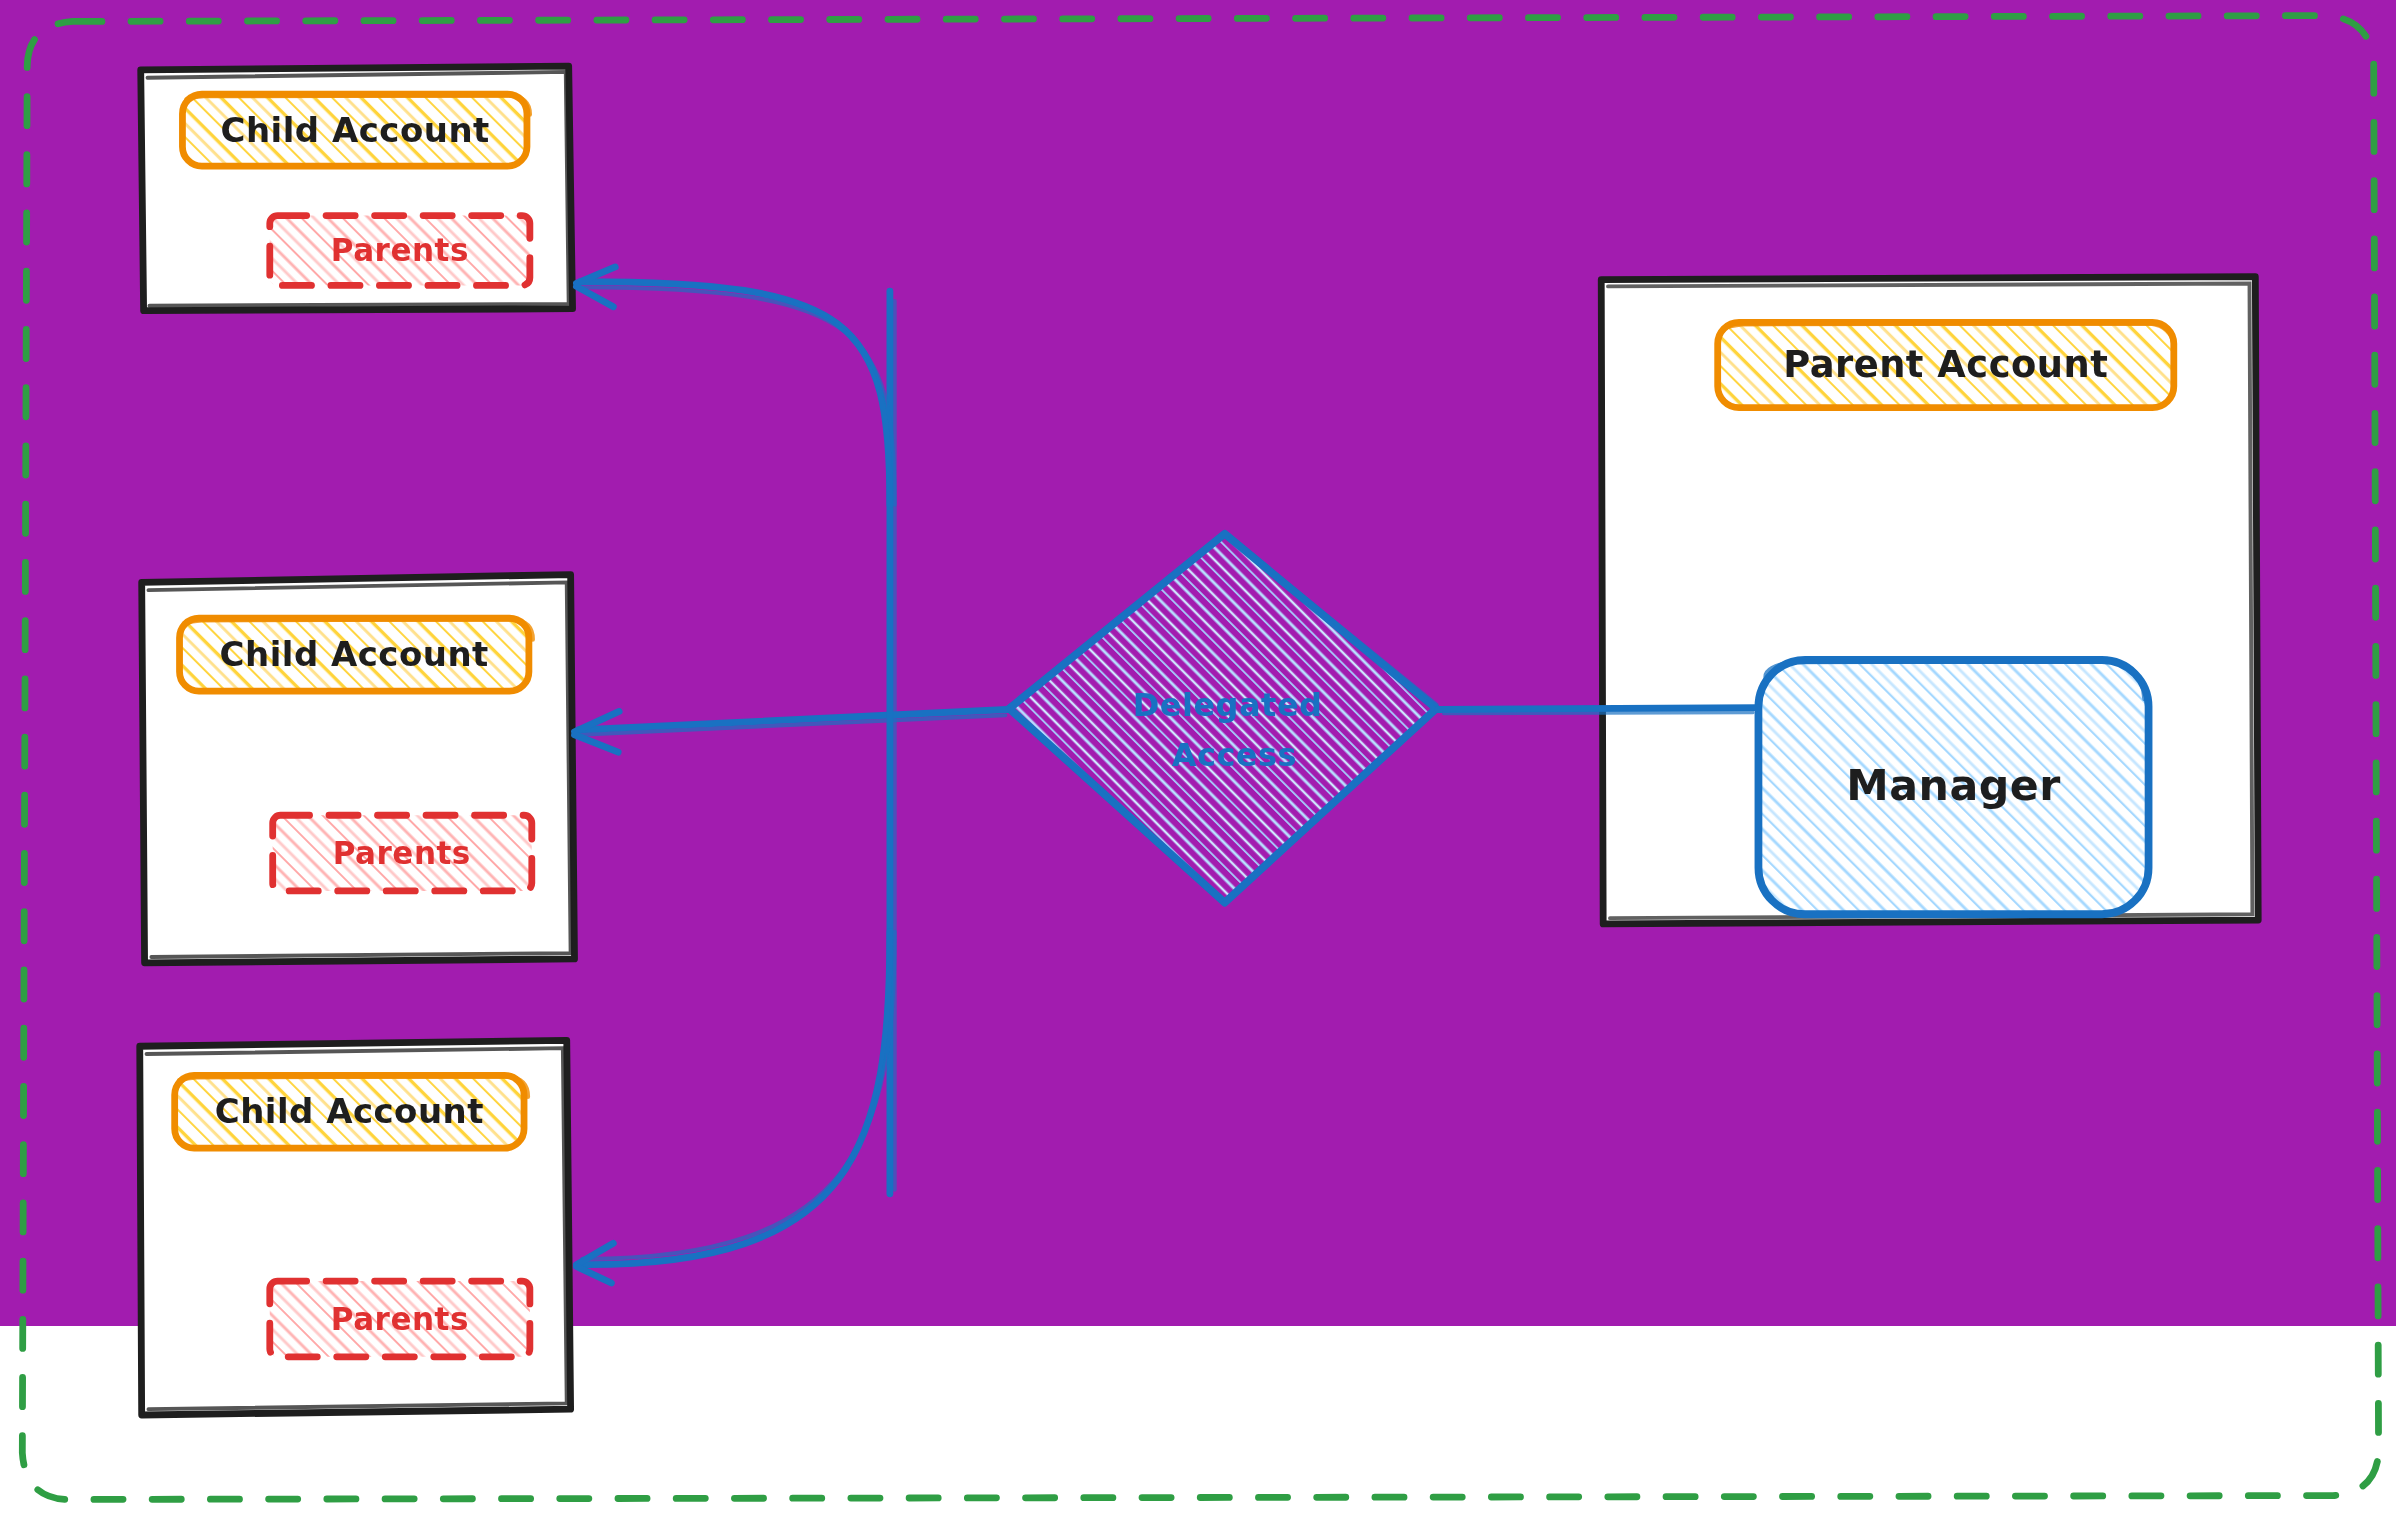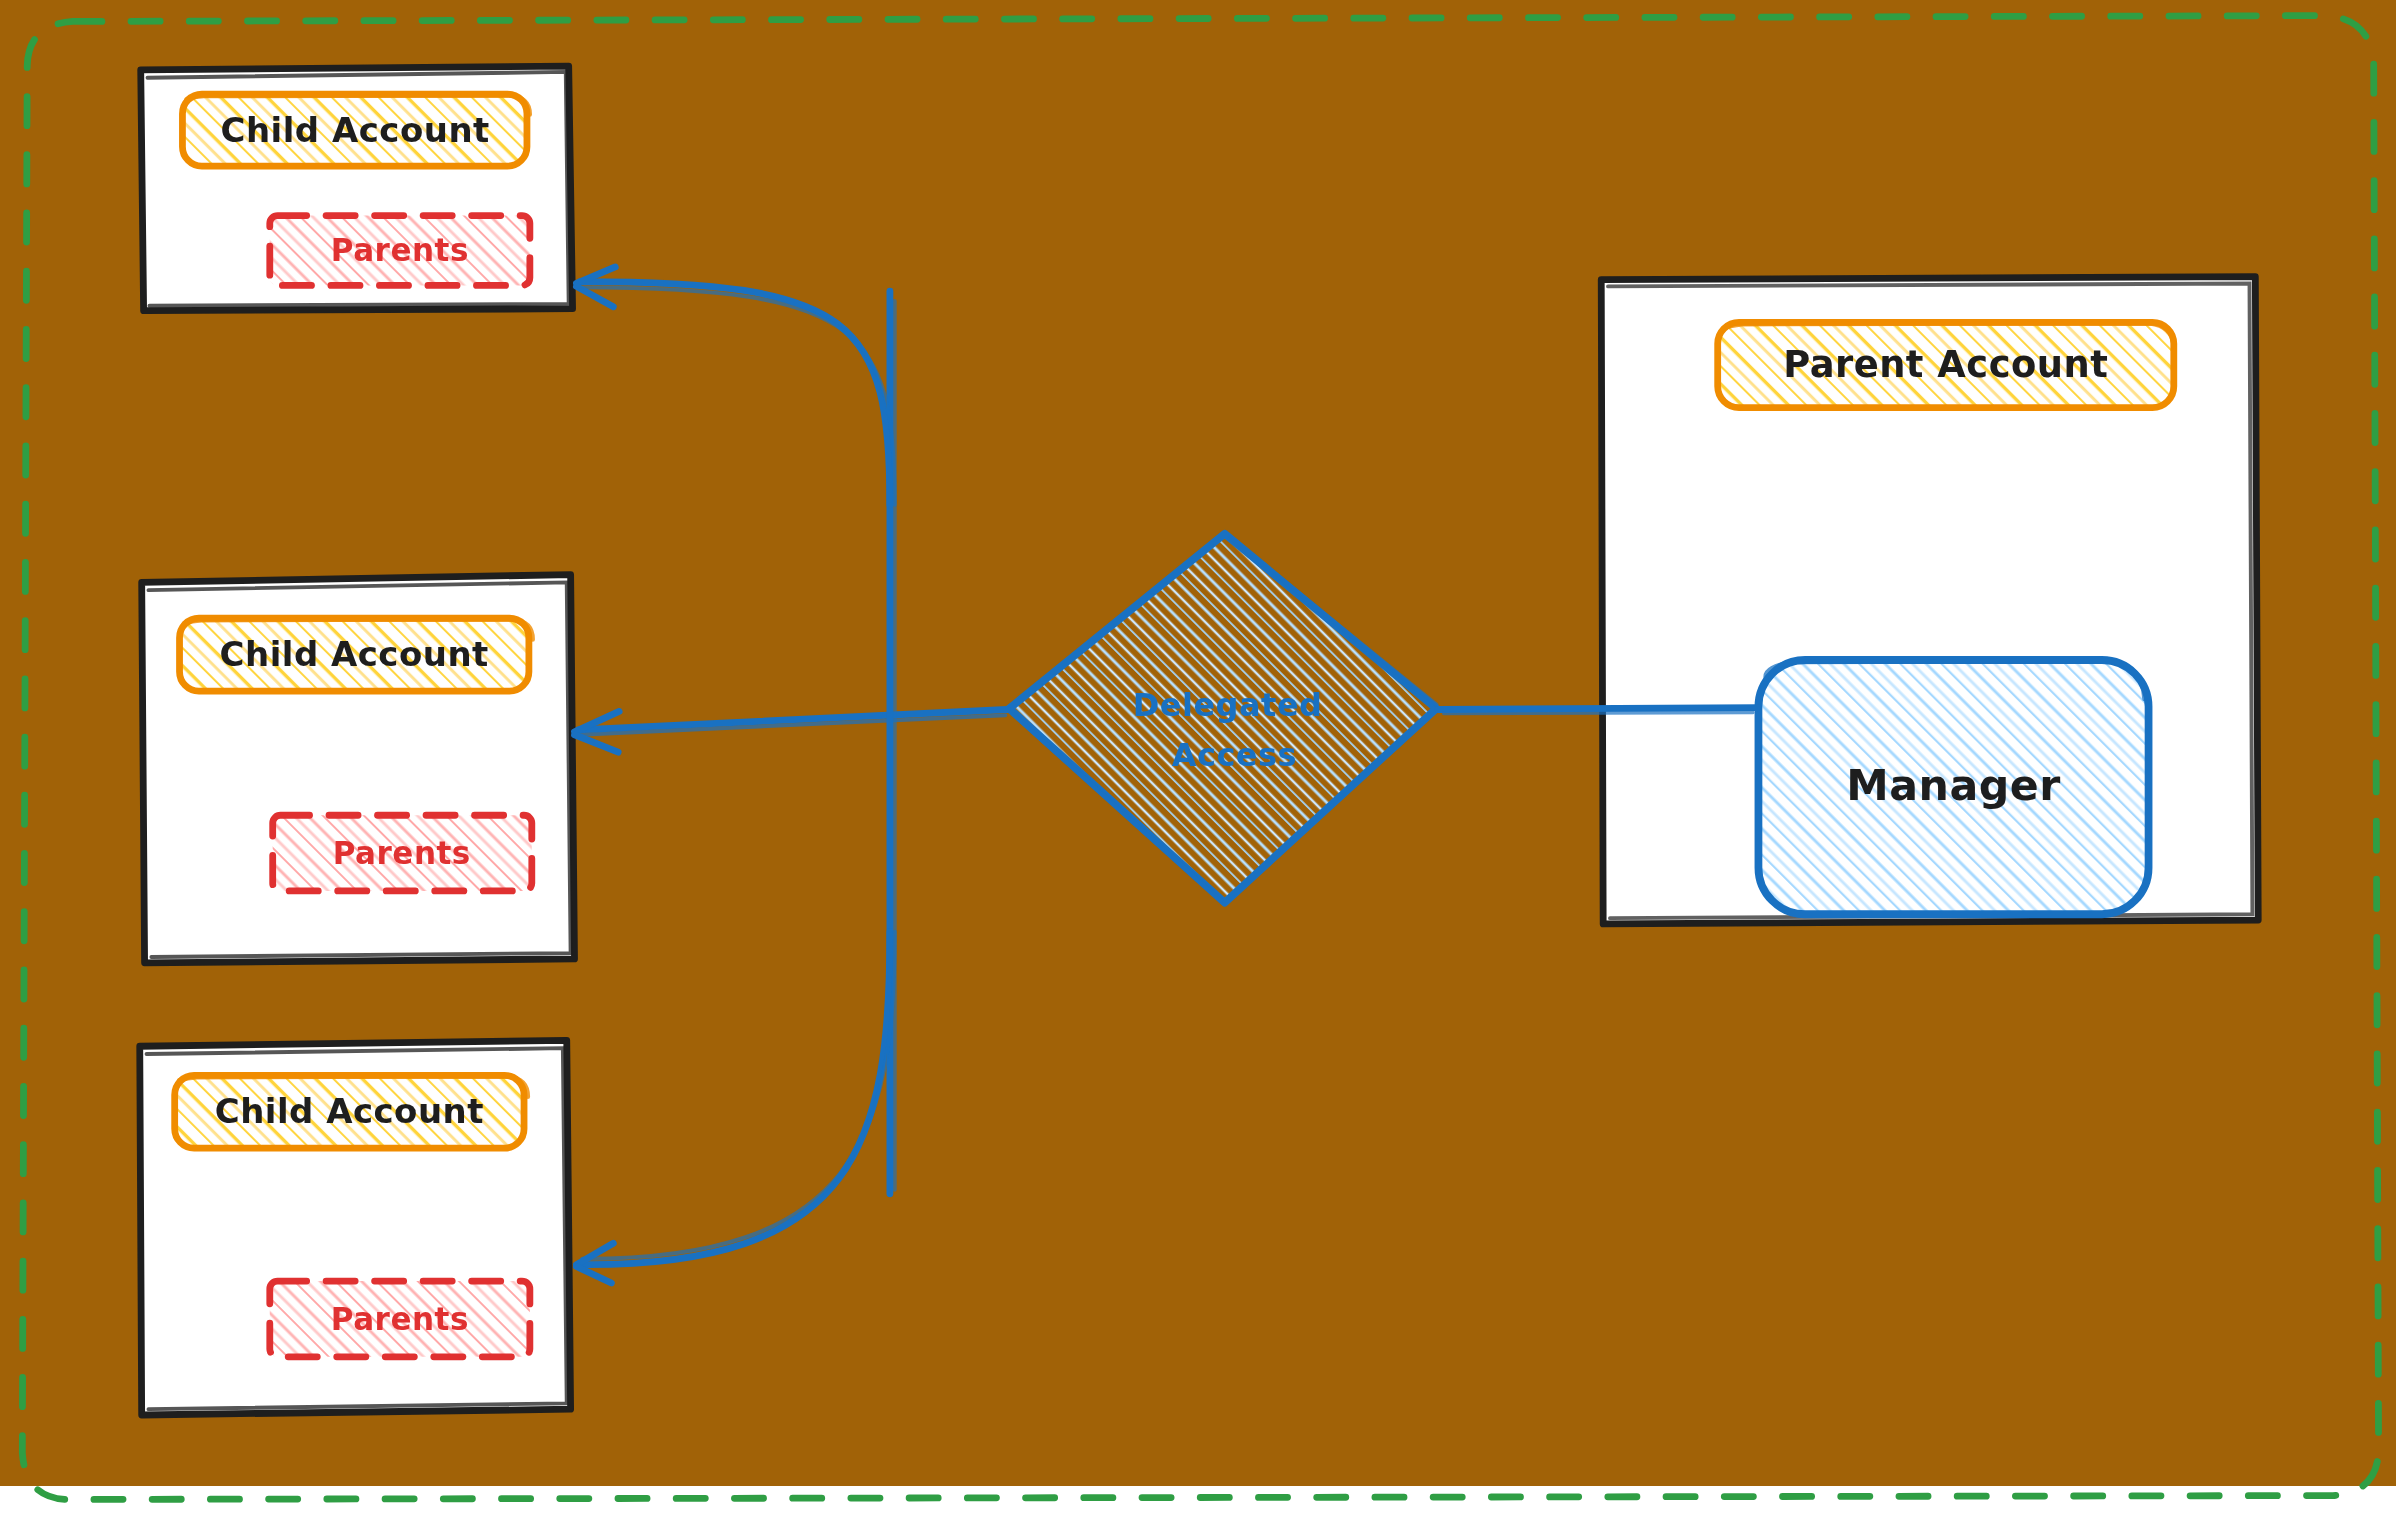--- a/index.html
+++ b/index.html
@@ -10,22 +10,22 @@
   }
   body {
     width: 2397px;
     height: 1517px;
     overflow: hidden;
     font-family: "Liberation Sans", sans-serif;
   }
   #canvas {
     position: relative;
     width: 2397px;
-    height: 1486px;
-    background: #a16207;
+    height: 1326px;
+    background: #a21caf;
   }
   svg#scene {
     position: absolute;
     top: 0;
     left: 0;
     width: 2397px;
     height: 1517px;
   }
   .sketch-label {
     font-family: "DejaVu Sans", sans-serif;

